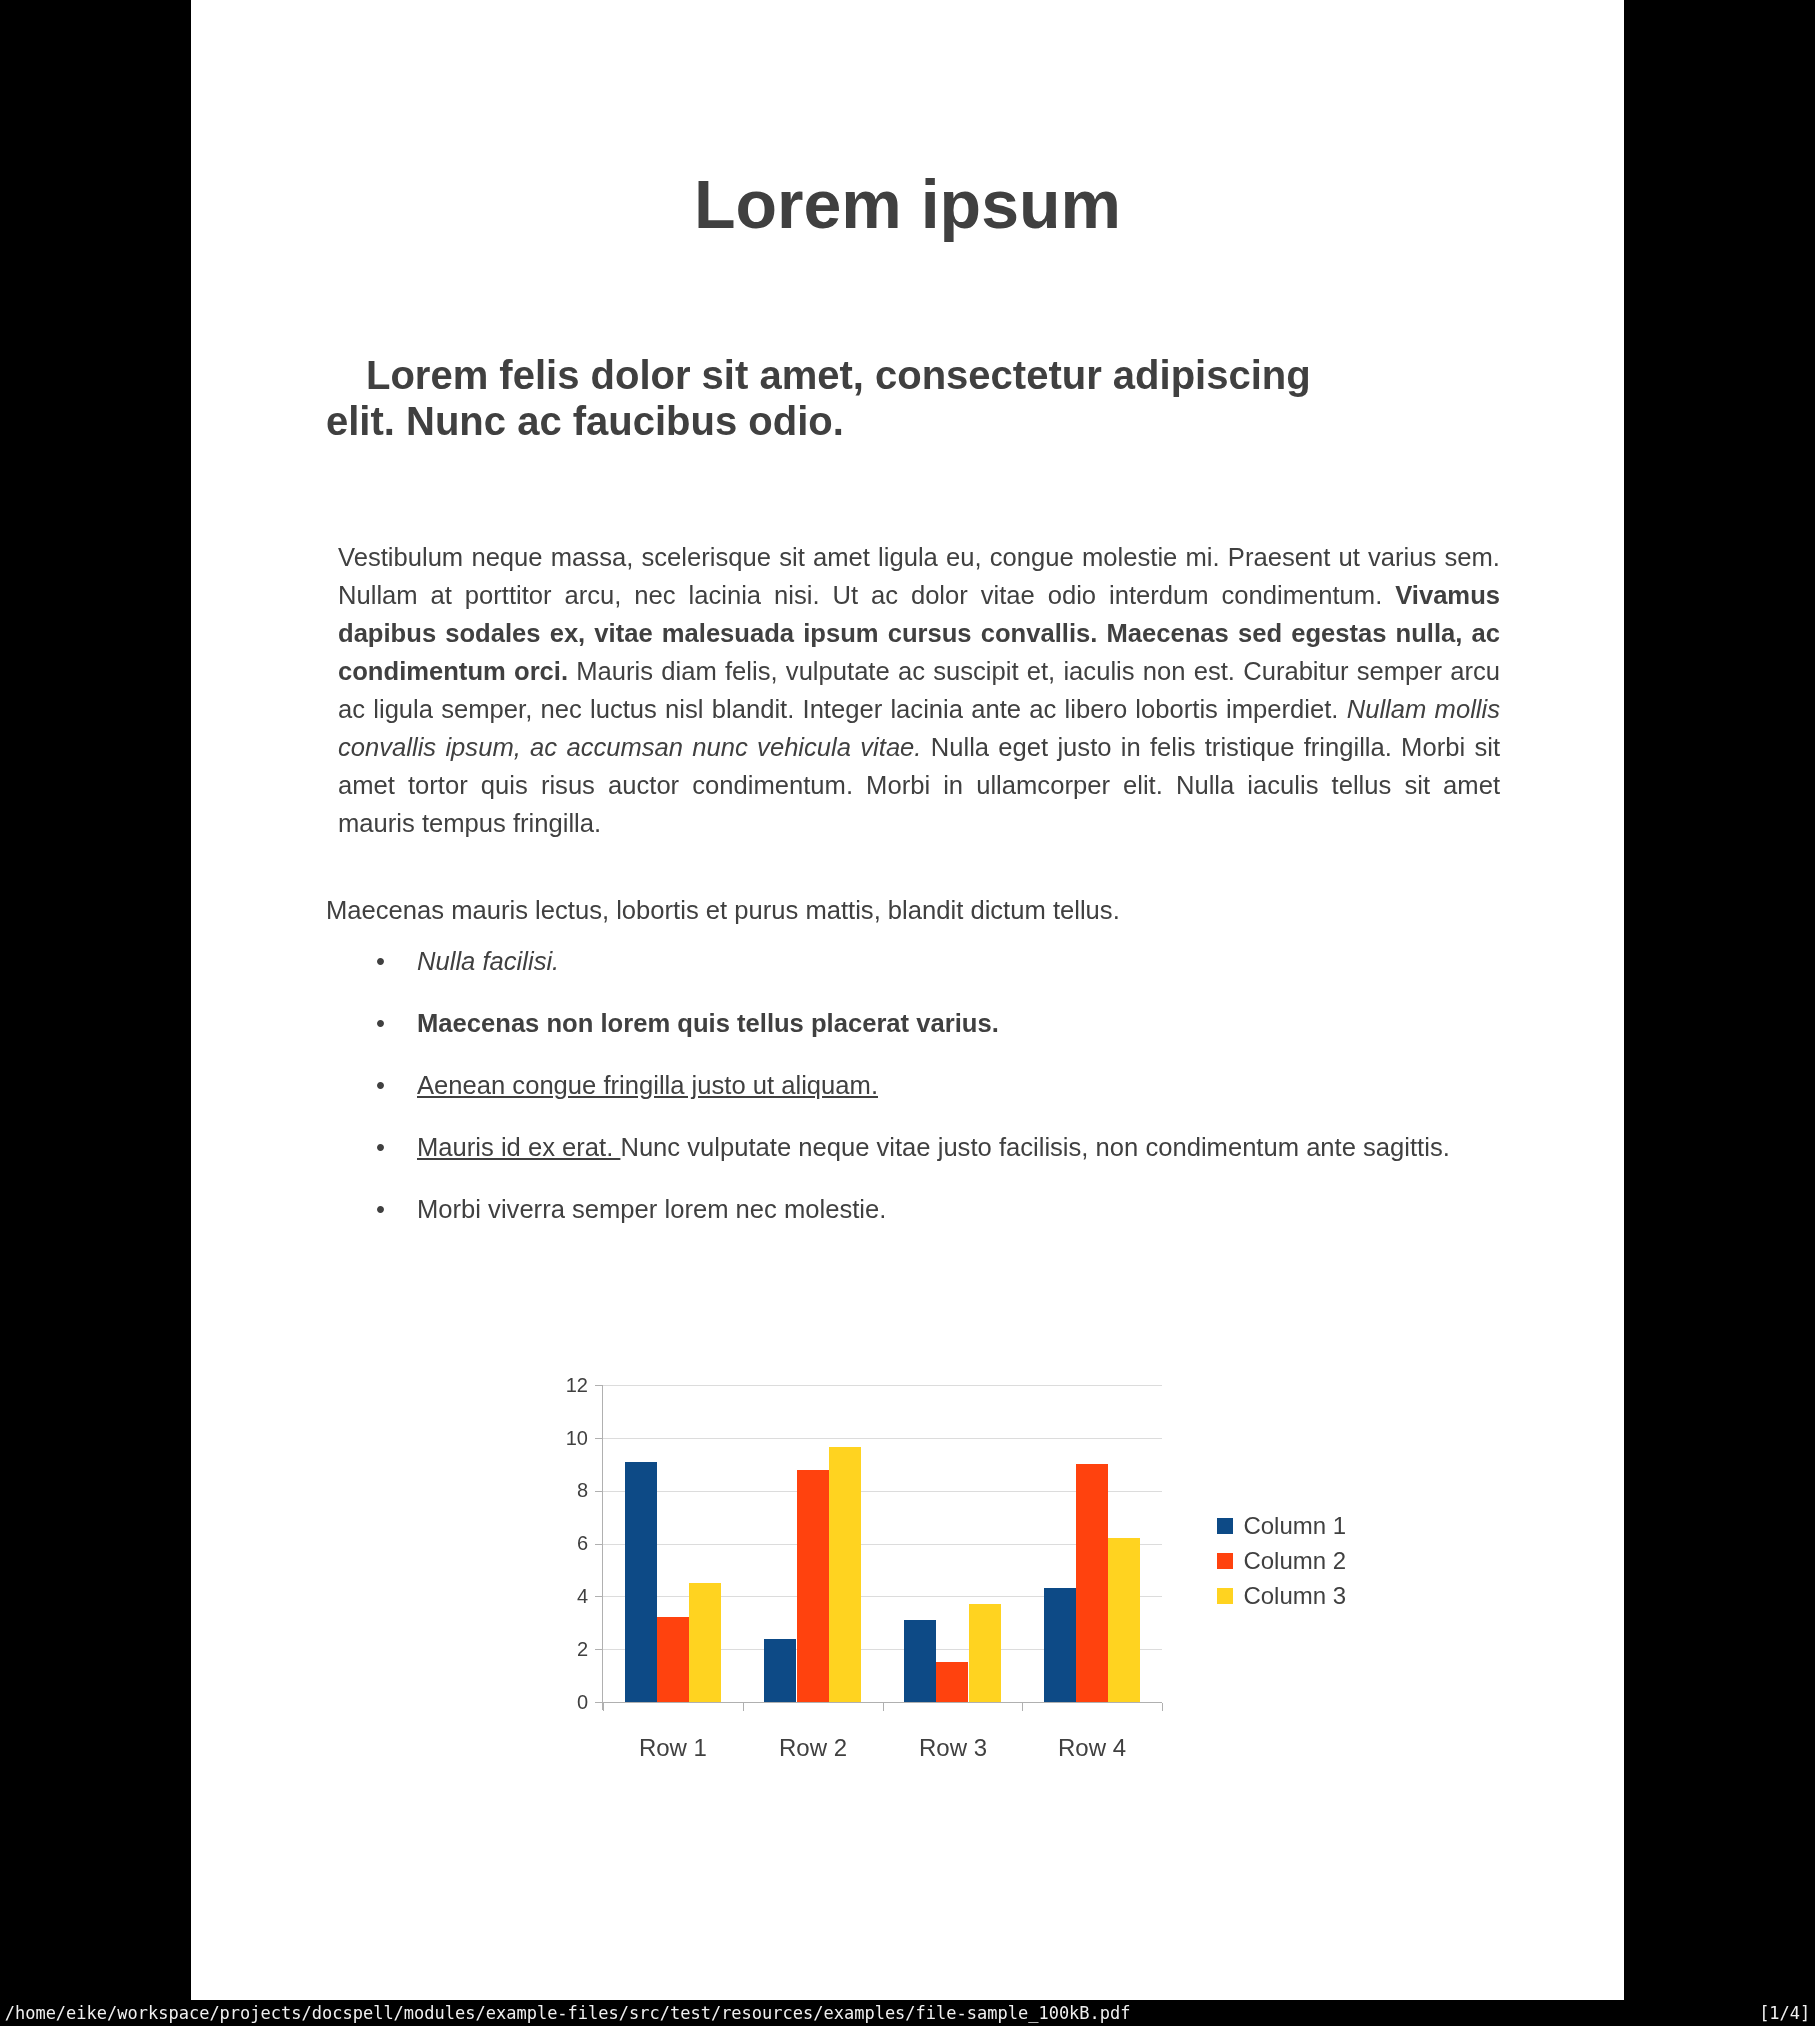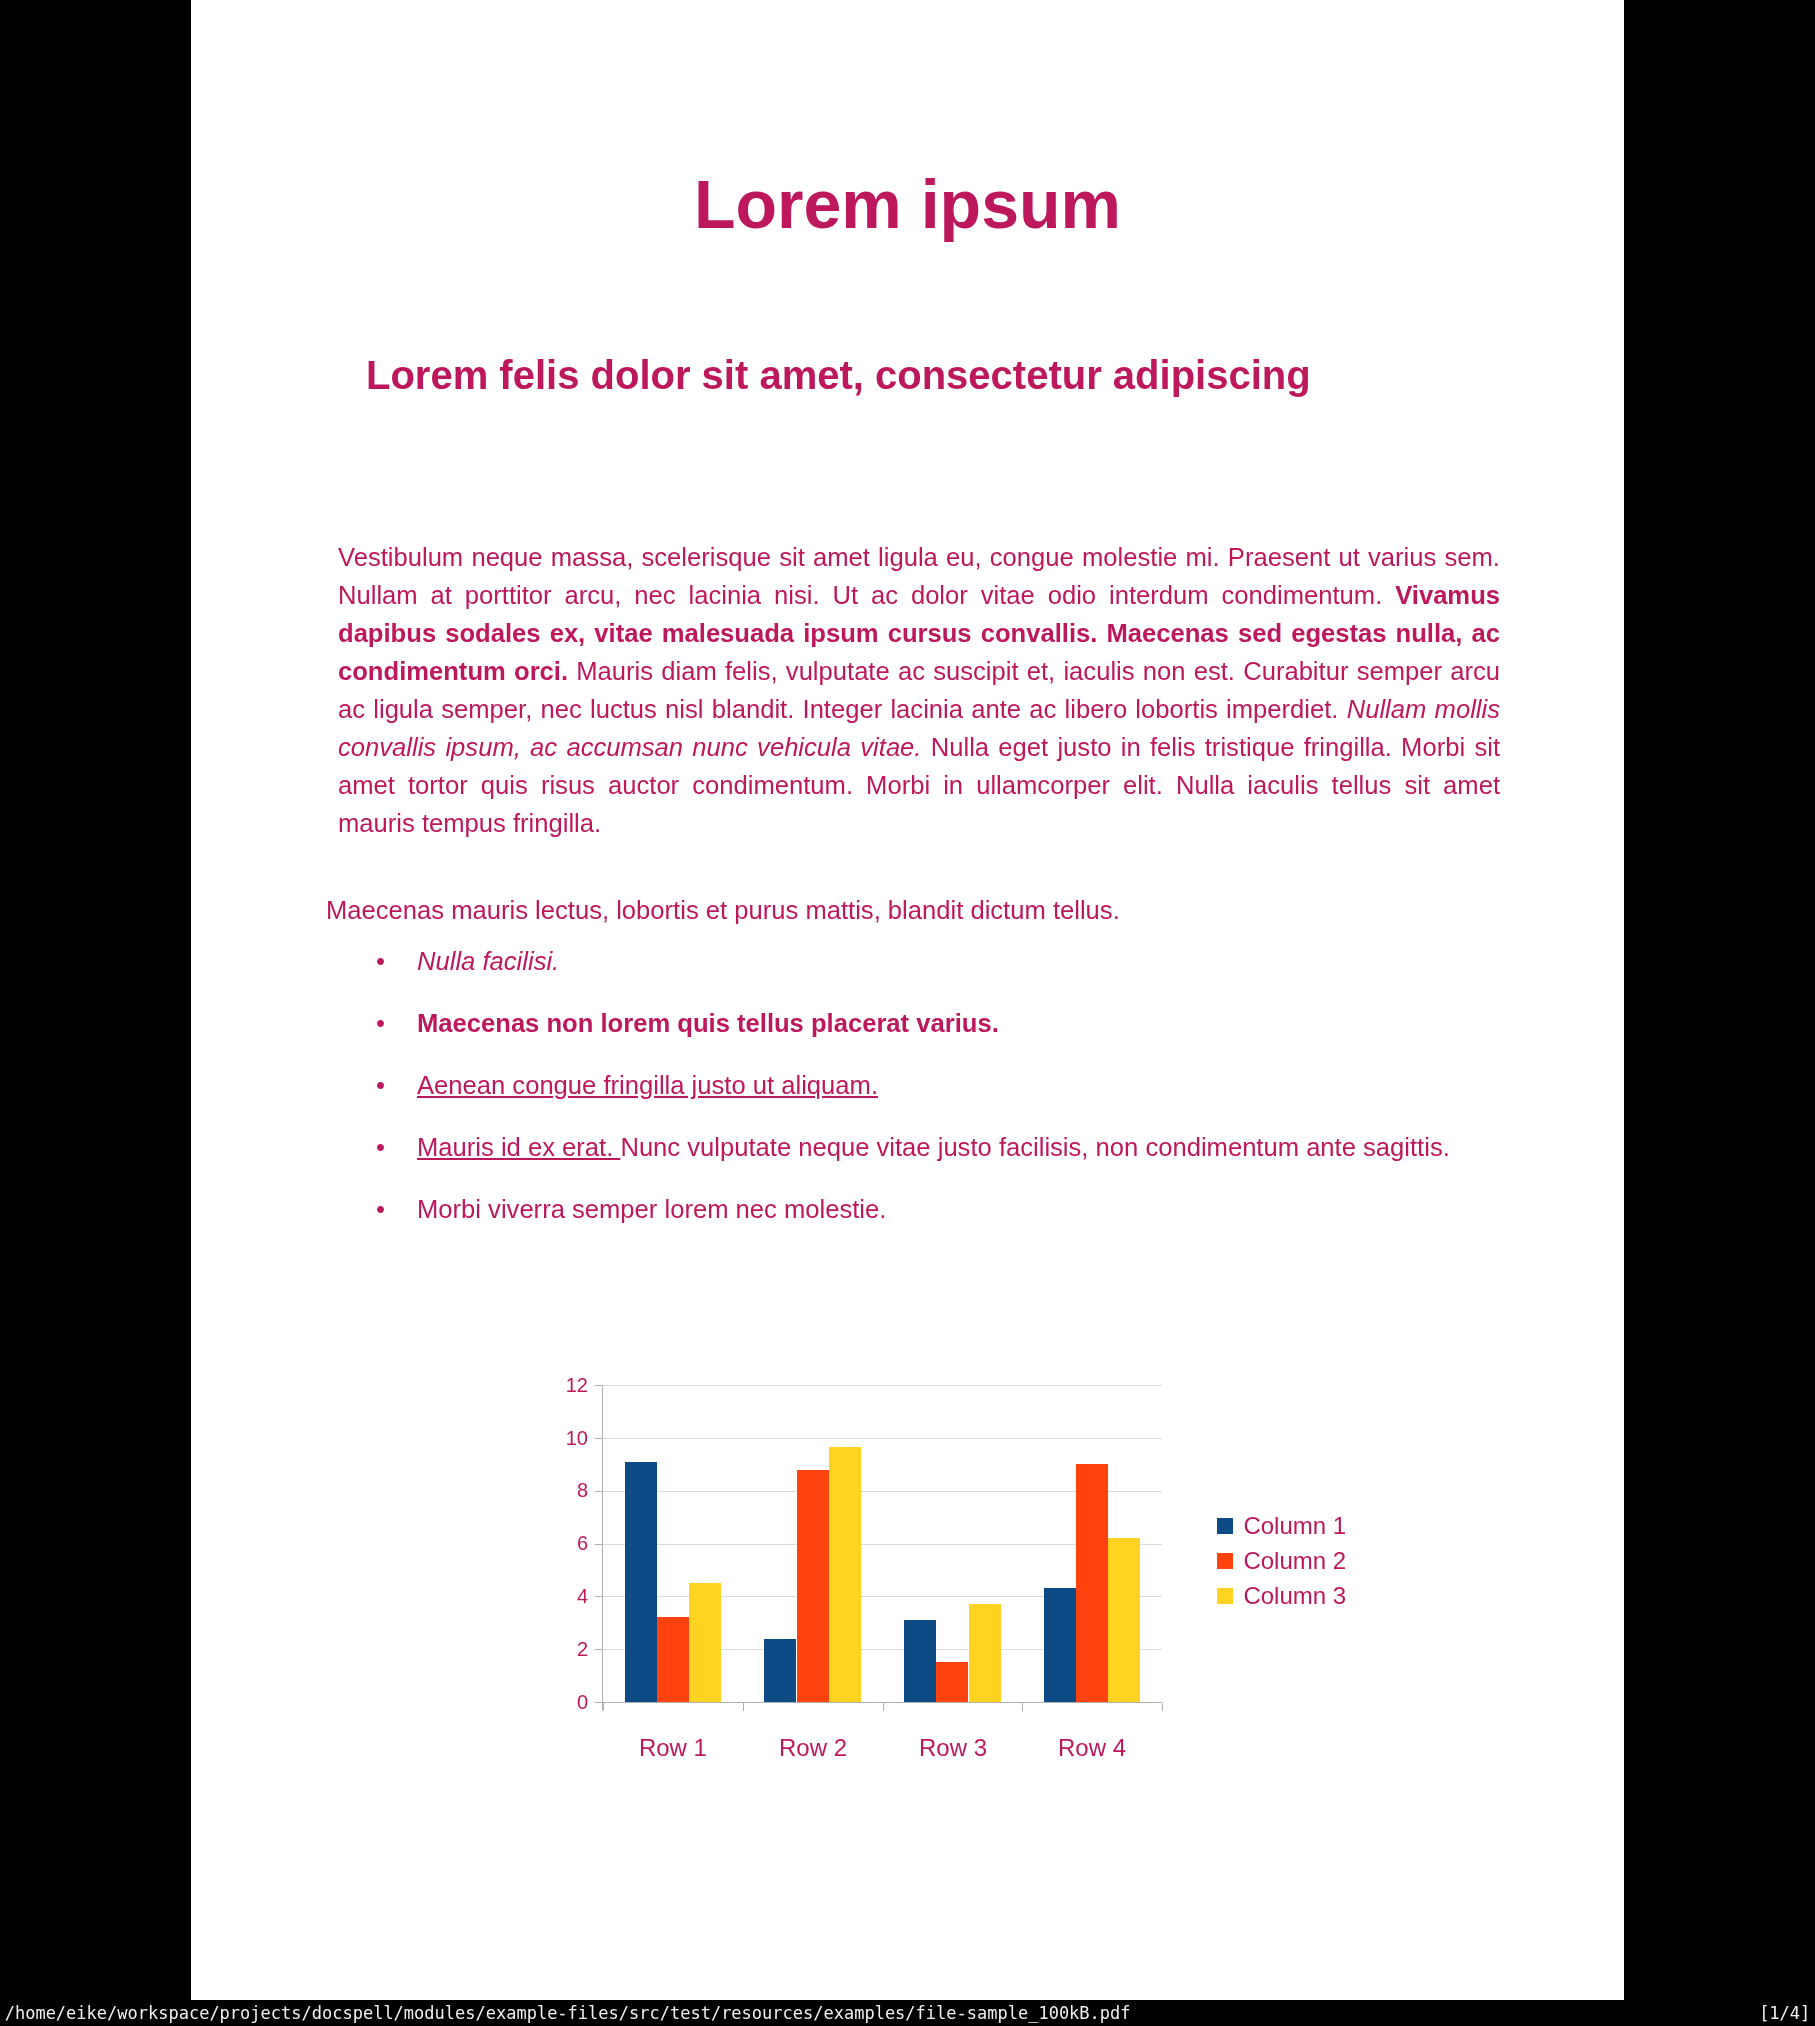--- a/index.html
+++ b/index.html
@@ -1,18 +1,18 @@
 <!DOCTYPE html>
 <html style="font-size:15px"><head>
 <meta charset="utf-8">
 <style>
   html,body{margin:0;padding:0;background:#000;}
   .viewer{position:relative;width:1815px;height:2026px;background:#000;overflow:hidden;
           font-family:"Liberation Sans","DejaVu Sans",sans-serif;}
-  .page{position:absolute;left:191px;top:0;width:1433px;height:2000px;background:#ffffff;color:#be185d;}
+  .page{position:absolute;left:191px;top:0;width:1433px;height:2000px;background:#ffffff;color:#404040;}
 
   .doc-title{position:absolute;top:170px;left:0;width:100%;text-align:center;
              font-size:68px;font-weight:bold;margin:0;line-height:1;}
 
   .doc-subtitle{position:absolute;left:135px;width:1162px;top:352px;
                 font-size:40px;font-weight:bold;line-height:46px;}
   .doc-subtitle .line-first{text-indent:40px;}
 
   .para1{position:absolute;left:135px;width:1162px;top:526px;margin:12px;
          font-size:25.6px;line-height:38px;text-align:justify;}
@@ -51,20 +51,21 @@
 </head>
 <body>
 
 <div class="viewer">
   <div class="page">
 
     <h1 class="doc-title">Lorem ipsum</h1>
 
     <div class="doc-subtitle">
         <div class="line-first">Lorem felis dolor sit amet, consectetur adipiscing</div>
+        <div>elit. Nunc ac faucibus odio.</div>
       </div>
 
     <p class="para1"><span class="run-normal">Vestibulum neque massa, scelerisque sit amet ligula eu, congue molestie mi. Praesent ut varius sem. Nullam at porttitor arcu, nec lacinia nisi. Ut ac dolor vitae odio interdum condimentum. </span><span class="run-bold">Vivamus dapibus sodales ex, vitae malesuada ipsum cursus convallis. Maecenas sed egestas nulla, ac condimentum orci. </span><span class="run-normal">Mauris diam felis, vulputate ac suscipit et, iaculis non est. Curabitur semper arcu ac ligula semper, nec luctus nisl blandit. Integer lacinia ante ac libero lobortis imperdiet. </span><span class="run-italic">Nullam mollis convallis ipsum, ac accumsan nunc vehicula vitae. </span><span class="run-normal">Nulla eget justo in felis tristique fringilla. Morbi sit amet tortor quis risus auctor condimentum. Morbi in ullamcorper elit. Nulla iaculis tellus sit amet mauris tempus fringilla.</span></p>
 
     <p class="para2">Maecenas mauris lectus, lobortis et purus mattis, blandit dictum tellus.</p>
 
     <ul class="bullet-list">
         <li><span class="run-italic">Nulla facilisi.</span></li>
         <li><span class="run-bold">Maecenas non lorem quis tellus placerat varius.</span></li>
         <li><span class="run-underline">Aenean congue fringilla justo ut aliquam. </span></li>

